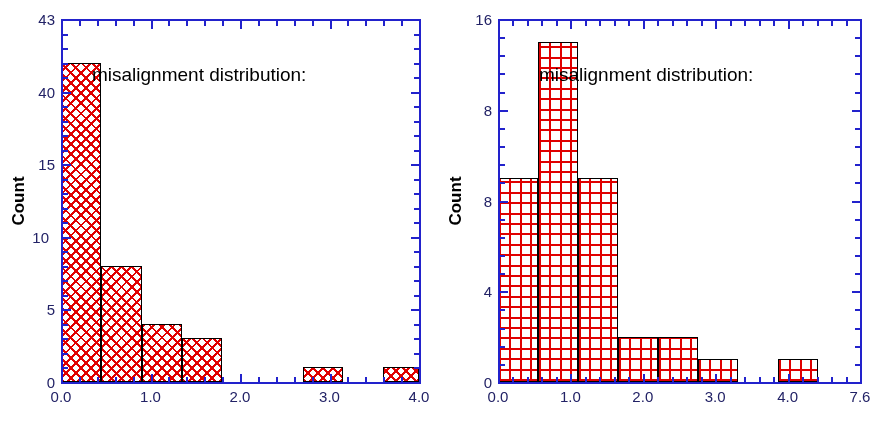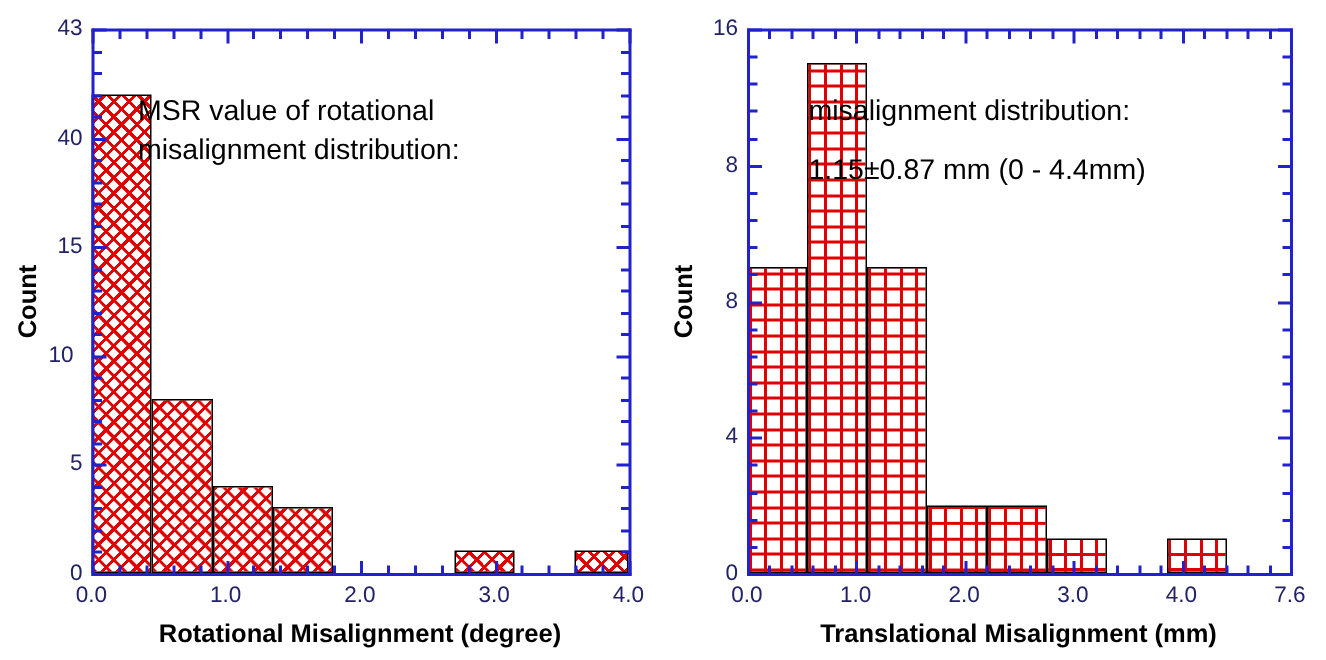--- a/index.html
+++ b/index.html
@@ -171,25 +171,23 @@
         <div class="tick tick-y" style="left: 62px; top: 62.56px; width: 6px;"></div>
         <div class="tick tick-y" style="left: 414px; top: 62.56px; width: 6px;"></div>
         <div class="tick tick-y" style="left: 62px; top: 48.04px; width: 6px;"></div>
         <div class="tick tick-y" style="left: 414px; top: 48.04px; width: 6px;"></div>
         <div class="tick tick-y" style="left: 62px; top: 33.52px; width: 6px;"></div>
         <div class="tick tick-y" style="left: 414px; top: 33.52px; width: 6px;"></div>
         <div class="tick tick-y" style="left: 62px; top: 19px; width: 9px;"></div>
         <div class="tick tick-y" style="left: 411px; top: 19px; width: 9px;"></div>
         <div class="ticklabel ticklabel-y" style="left: 19px; width: 36px; top: 19px;">43</div>
       </div>
-    <div class="axis-title-x" id="xtitle-left" style="left: 240px; top: 413px;">Rotational Misalignment (degree)</div>
     <div class="axis-title-y" id="ytitle-left" style="left: 9px; top: 200.5px;">Count</div>
 
     <div class="annotation" id="ann-left" style="left: 92px; top: 62px;">
-      <span class="ann-line">MSR value of rotational</span>
       <span class="ann-line">misalignment distribution:</span>
       <span class="ann-gap"></span>
     </div>
   </div>
 
   <div class="panel" id="panel-right">
     <div class="plot-area" id="plot-right">
         <div class="bar hatch-grid" style="left: 56px; top: 177.812px; width: 39.9431px; height: 204.188px;"></div>
         <div class="bar hatch-grid" style="left: 95.9431px; top: 41.6875px; width: 39.9431px; height: 340.312px;"></div>
         <div class="bar hatch-grid" style="left: 135.886px; top: 177.812px; width: 39.9503px; height: 204.188px;"></div>
@@ -300,23 +298,21 @@
         <div class="tick tick-y" style="left: 57px; top: 73.45px; width: 6px;"></div>
         <div class="tick tick-y" style="left: 413px; top: 73.45px; width: 6px;"></div>
         <div class="tick tick-y" style="left: 57px; top: 55.3px; width: 6px;"></div>
         <div class="tick tick-y" style="left: 413px; top: 55.3px; width: 6px;"></div>
         <div class="tick tick-y" style="left: 57px; top: 37.15px; width: 6px;"></div>
         <div class="tick tick-y" style="left: 413px; top: 37.15px; width: 6px;"></div>
         <div class="tick tick-y" style="left: 57px; top: 19px; width: 9px;"></div>
         <div class="tick tick-y" style="left: 410px; top: 19px; width: 9px;"></div>
         <div class="ticklabel ticklabel-y" style="left: 14px; width: 36px; top: 19px;">16</div>
       </div>
-    <div class="axis-title-x" id="xtitle-right" style="left: 237px; top: 413px;">Translational Misalignment (mm)</div>
     <div class="axis-title-y" id="ytitle-right" style="left: 4px; top: 200.5px;">Count</div>
 
     <div class="annotation" id="ann-right" style="left: 97px; top: 62px;">
       <span class="ann-line">misalignment distribution:</span>
       <span class="ann-gap"></span>
-      <span class="ann-stat">1.15±0.87 mm (0 - 4.4mm)</span>
     </div>
   </div>
 
 </div>
 
 </body></html>

